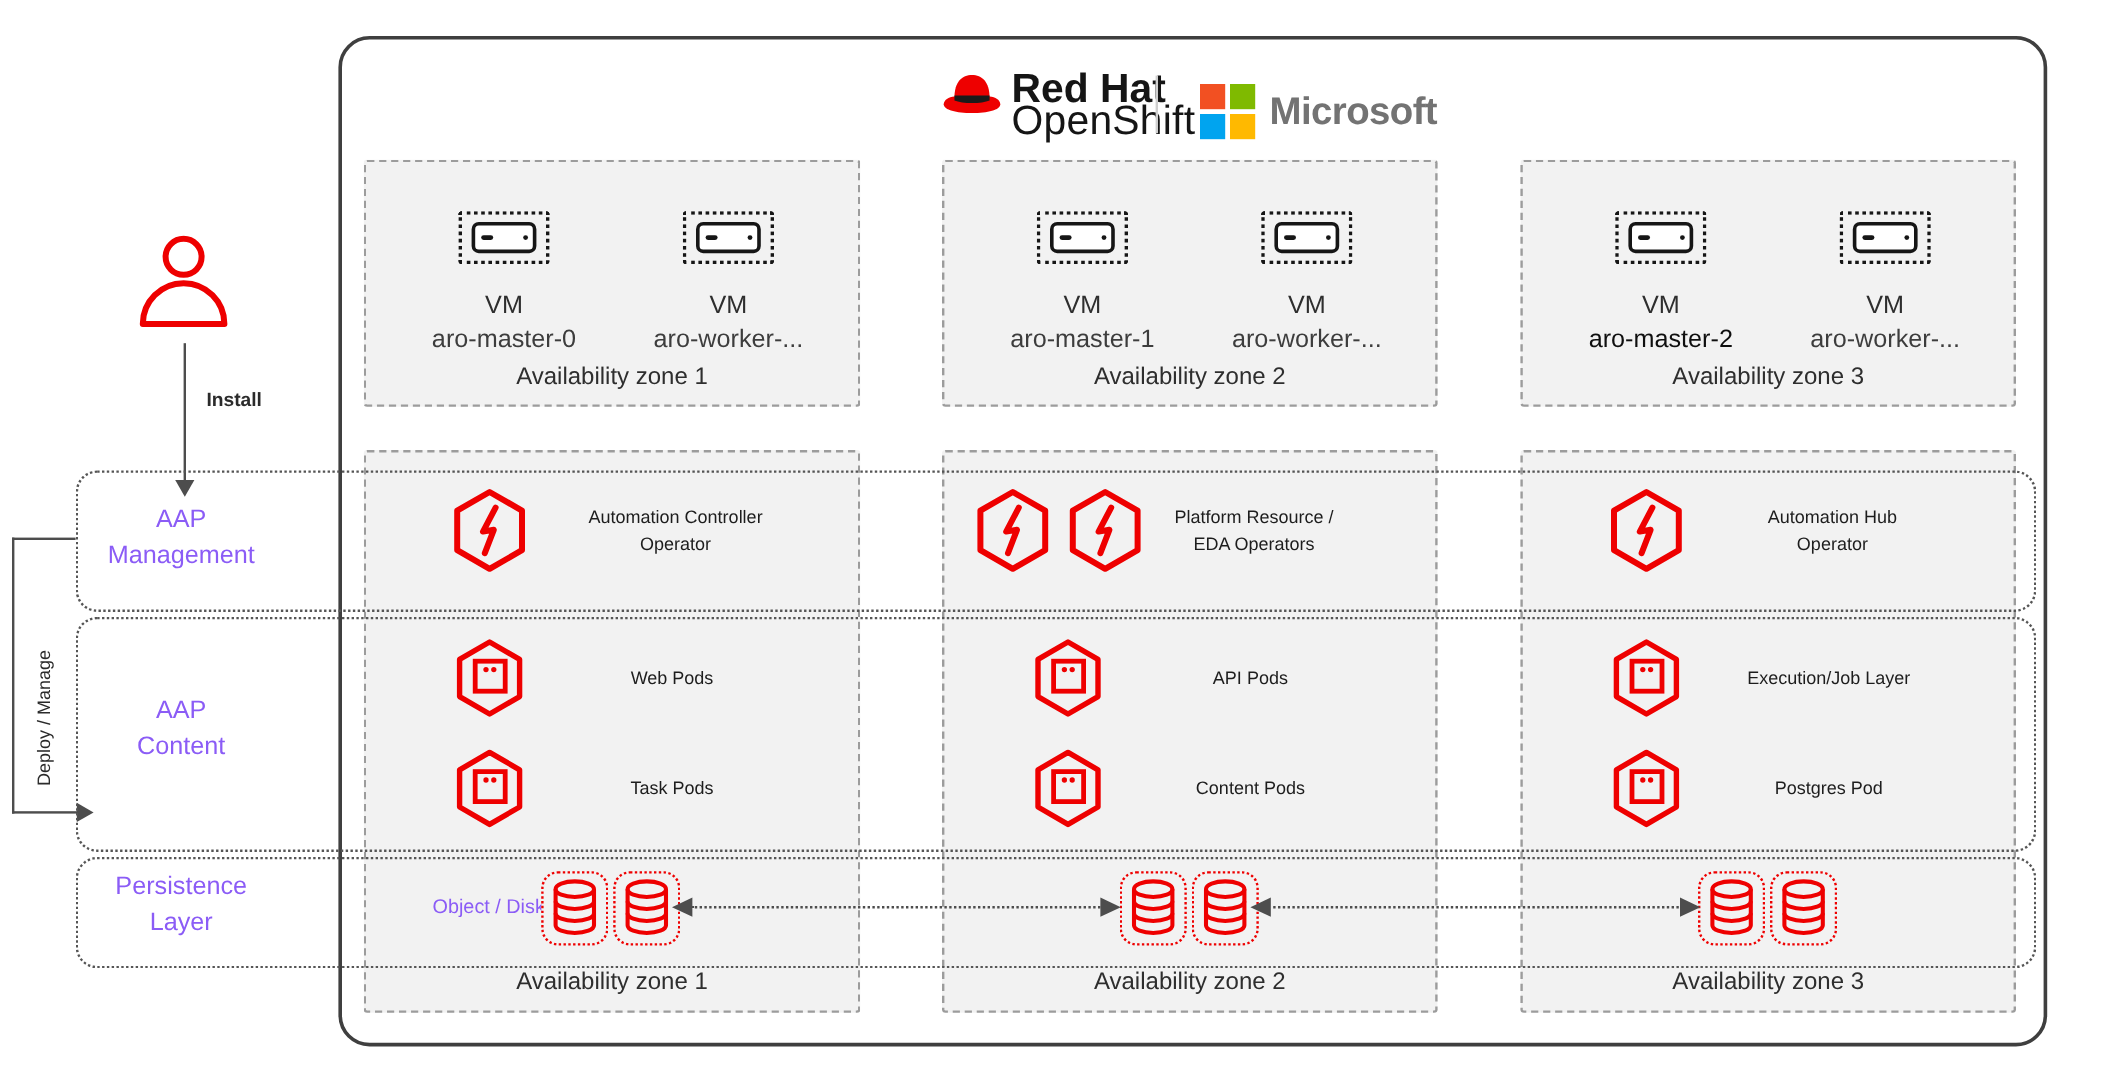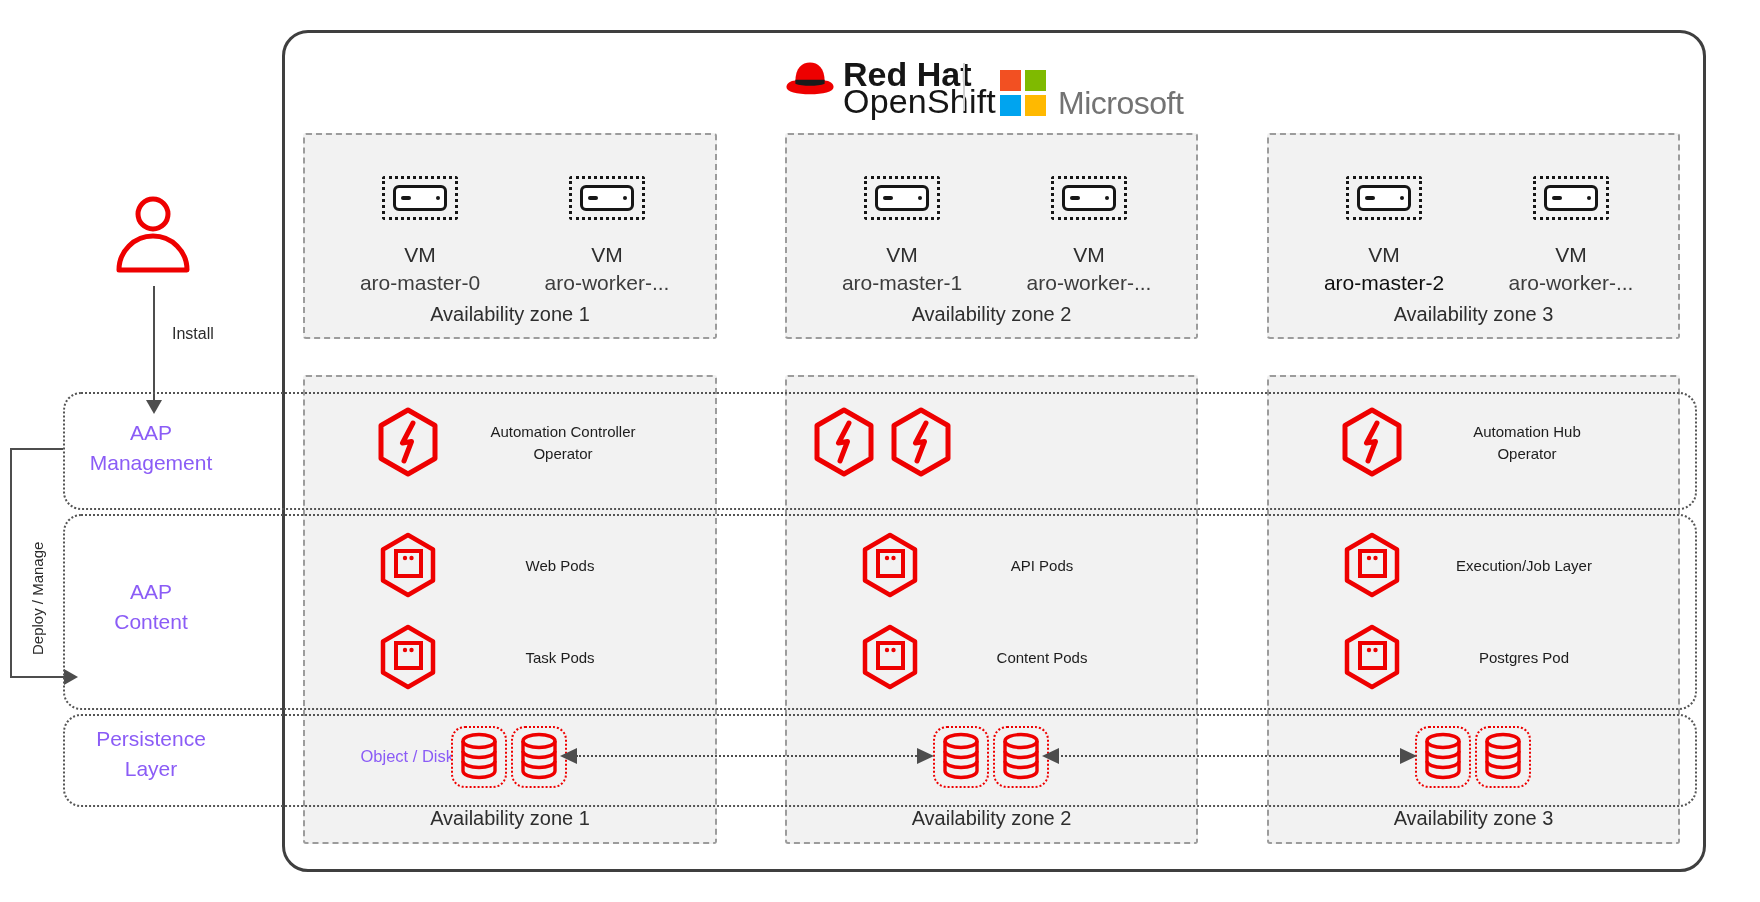--- a/index.html
+++ b/index.html
@@ -15,27 +15,27 @@
     border:3px solid #3f3f3f;border-radius:26px;background:#fff;z-index:1;
   }
 
   
   .rh-text{left:843px;top:61px;line-height:27px;font-size:34px;color:#151515;z-index:4;}
   .rh-line1{font-weight:800;}
   .rh-line2{font-weight:500;letter-spacing:.2px;}
   .logo-divider{left:963px;top:63px;width:2px;height:48px;background:#cfcfcf;z-index:4;}
   .ms-squares{left:1000px;top:70px;width:46px;height:46px;display:grid;grid-template-columns:21px 21px;grid-template-rows:21px 21px;gap:4px;z-index:4;}
   .ms-squares div{width:21px;height:21px;}
-  .ms-text{left:1058px;top:85px;font-size:32px;font-weight:400;color:#737373;letter-spacing:-0.5px;z-index:4;}
+  .ms-text{left:1058px;top:74px;font-size:32px;font-weight:700;color:#737373;letter-spacing:-0.5px;z-index:4;}
 
   
   .person{left:113px;top:196px;z-index:4;}
   .install-line{left:153px;top:286px;width:2px;height:116px;background:#4d4d4d;z-index:4;}
   .install-head{left:146px;top:400px;width:0;height:0;border-left:8px solid transparent;border-right:8px solid transparent;border-top:14px solid #4d4d4d;z-index:6;}
-  .install-label{left:172px;top:325px;font-size:16px;color:#2b2b2b;z-index:4;}
+  .install-label{left:172px;top:325px;font-size:16px;color:#2b2b2b;z-index:4;font-weight:bold;}
 
   .bracket-top{left:10px;top:448px;width:53px;height:2px;background:#4d4d4d;z-index:4;}
   .bracket-vert{left:10px;top:448px;width:2px;height:230px;background:#4d4d4d;z-index:4;}
   .bracket-bottom{left:10px;top:676px;width:56px;height:2px;background:#4d4d4d;z-index:4;}
   .bracket-head{left:64px;top:669px;width:0;height:0;border-top:8px solid transparent;border-bottom:8px solid transparent;border-left:14px solid #4d4d4d;z-index:4;}
   .deploy-label{
     left:29px;top:495px;height:206px;writing-mode:vertical-rl;transform:rotate(180deg);
     font-size:15px;color:#2b2b2b;text-align:center;z-index:4;
   }
 
@@ -247,20 +247,24 @@
   <div class="zone-top-label">Availability zone 2</div>
 
   <svg class="op-hex op-hex-a" width="64" height="72" viewBox="0 0 64 72">
     <polygon points="32,4 59,19.5 59,52.5 32,68 5,52.5 5,19.5" fill="none" stroke="#ee0000" stroke-width="5" stroke-linejoin="round"></polygon>
     <path d="M37 17 L26.5 37 L35.5 35.5 L28 55" fill="none" stroke="#ee0000" stroke-width="5" stroke-linejoin="round" stroke-linecap="round"></path>
   </svg>
   <svg class="op-hex op-hex-b" width="64" height="72" viewBox="0 0 64 72">
     <polygon points="32,4 59,19.5 59,52.5 32,68 5,52.5 5,19.5" fill="none" stroke="#ee0000" stroke-width="5" stroke-linejoin="round"></polygon>
     <path d="M37 17 L26.5 37 L35.5 35.5 L28 55" fill="none" stroke="#ee0000" stroke-width="5" stroke-linejoin="round" stroke-linecap="round"></path>
   </svg>
+  <div class="op-label">
+    <div>Platform Resource /</div>
+    <div>EDA Operators</div>
+  </div>
 
   <svg class="pod-hex pod-1" width="60" height="66" viewBox="0 0 60 66">
     <polygon points="30,3 55,17.5 55,48.5 30,63 5,48.5 5,17.5" fill="none" stroke="#ee0000" stroke-width="4.5" stroke-linejoin="round"></polygon>
     <rect x="18" y="19" width="25" height="25" fill="none" stroke="#ee0000" stroke-width="4"></rect>
     <circle cx="27" cy="26" r="2.2" fill="#ee0000"></circle>
       <circle cx="33.5" cy="26" r="2.2" fill="#ee0000"></circle>
   </svg>
   <div class="pod-label pod-label-1">API Pods</div>
 
   <svg class="pod-hex pod-2" width="60" height="66" viewBox="0 0 60 66">

